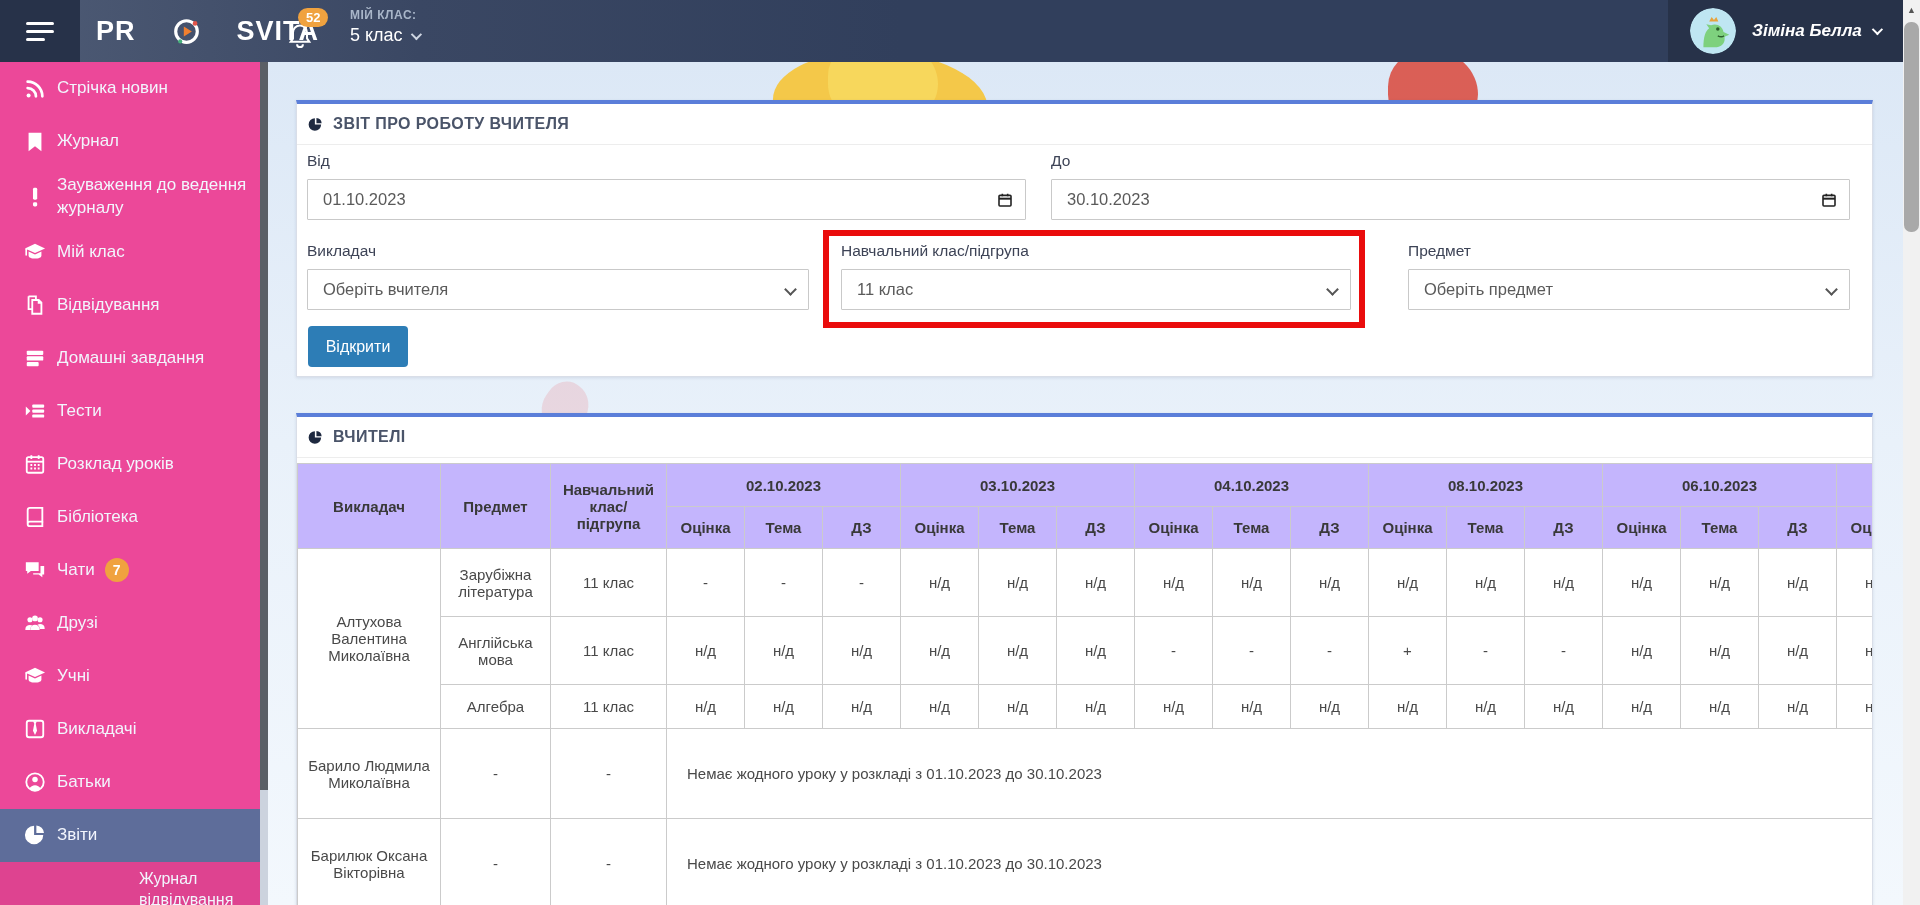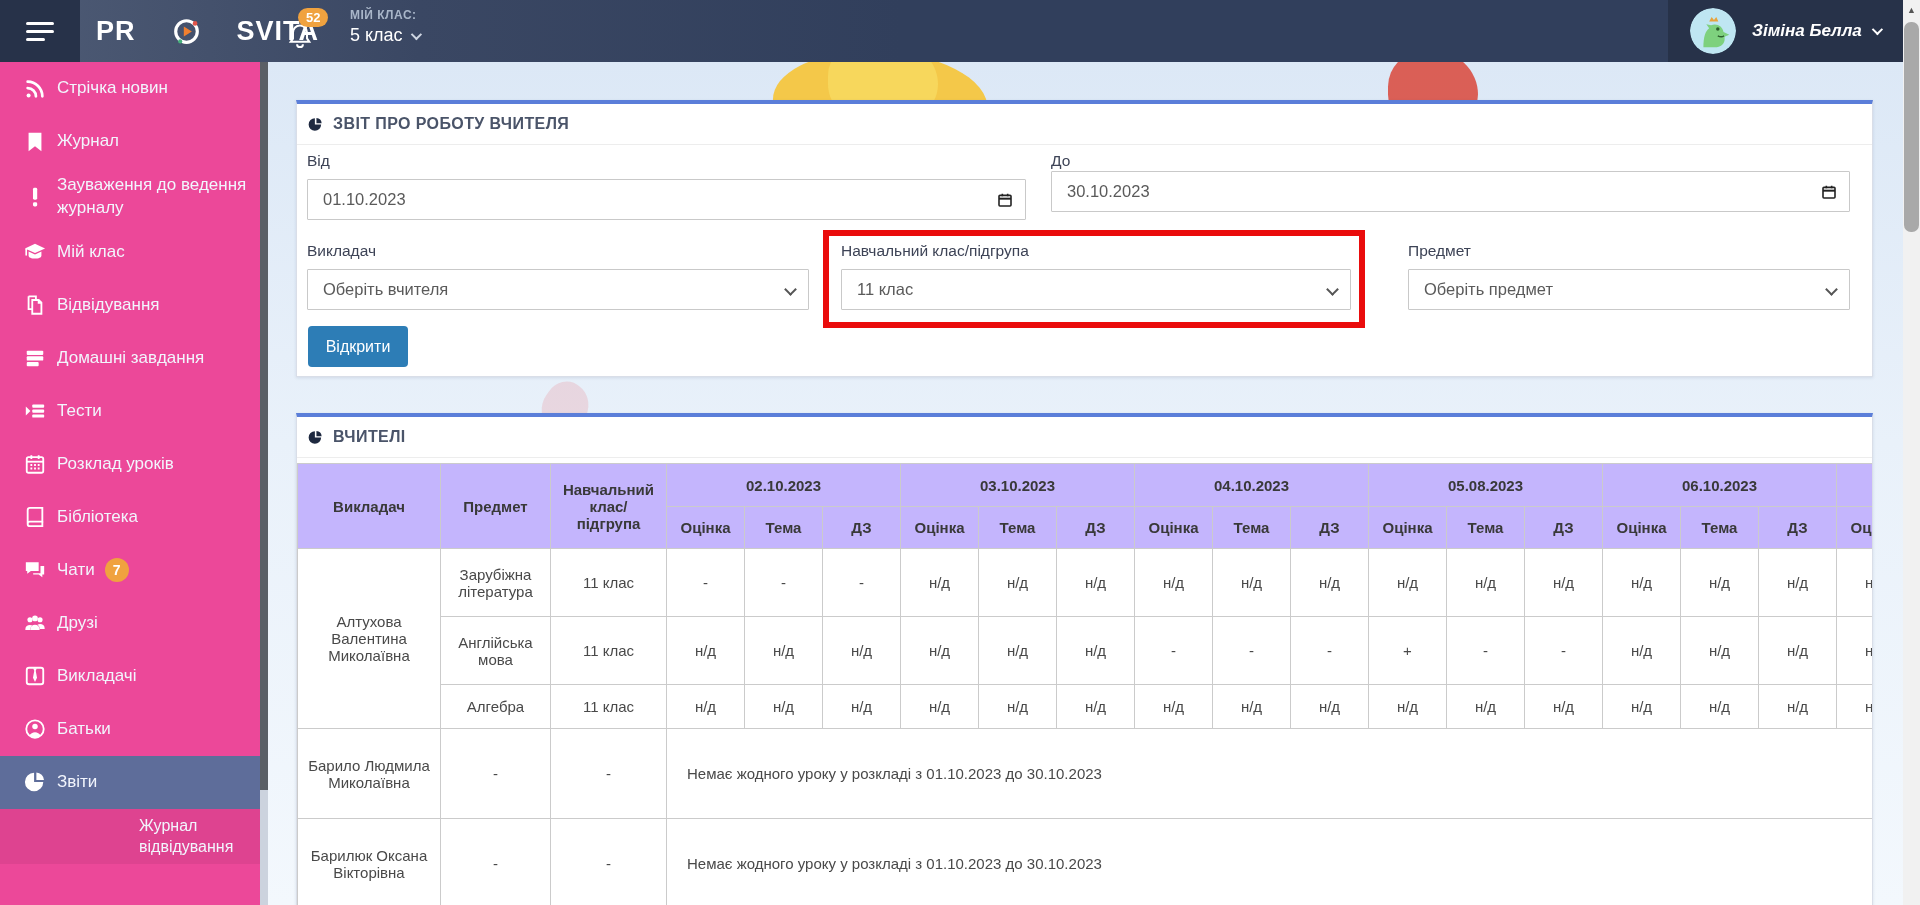--- a/index.html
+++ b/index.html
@@ -241,20 +241,30 @@
               <circle cx="12" cy="7" r="3.1"></circle>
               <path d="M1.5 18.5c0-2.7 2.3-4.4 5-4.4 1 0 2 .2 2.8.7-1.4 1-2.3 2.3-2.3 3.7v1H1.5z"></path>
               <path d="M17 18.5v-1c0-1.4-.9-2.7-2.3-3.7.8-.5 1.8-.7 2.8-.7 2.7 0 5 1.7 5 4.4v1z"></path>
               <path d="M7 19.5v-1c0-2.7 2.2-4.5 5-4.5s5 1.8 5 4.5v1z"></path>
             </svg>
           </span>
           <span class="lbl">Друзі</span>
         </div>
         <div class="side-item">
           <span class="ico">
+            <svg viewBox="0 0 24 24" fill="#fff">
+              <path d="M12 3 1 8.2l11 5 11-5z"></path>
+              <path d="M5 11.4v4.6c0 1.8 3.1 3.1 7 3.1s7-1.3 7-3.1v-4.6l-7 3.2z"></path>
+              <rect x="1.5" y="8.2" width="1.8" height="8" rx=".9"></rect>
+            </svg>
+          </span>
+          <span class="lbl">Учні</span>
+        </div>
+        <div class="side-item">
+          <span class="ico">
             <svg viewBox="0 0 24 24" fill="none" stroke="#fff" stroke-width="2">
               <rect x="3" y="3" width="18" height="18" rx="2.5"></rect>
               <path d="M10 3.5h4l-1.2 2.8 1.4 7.7L12 18.5l-2.2-4.5 1.4-7.7z" fill="#fff" stroke="none"></path>
             </svg>
           </span>
           <span class="lbl">Викладачі</span>
         </div>
         <div class="side-item">
           <span class="ico">
             <svg viewBox="0 0 24 24" fill="none" stroke="#fff" stroke-width="2">
@@ -302,21 +312,21 @@
       <div class="f-input" style="left:10px; top:75px; width:719px;">
         <span>01.10.2023</span>
         <svg class="cal-ico" viewBox="0 0 24 24" fill="none" stroke="#222" stroke-width="2.4">
           <rect x="3" y="5" width="18" height="16" rx="1.5"></rect>
             <path d="M3 10h18" stroke-width="3"></path>
             <path d="M8 2.5v4M16 2.5v4"></path>
         </svg>
       </div>
 
       <span class="f-label" style="left:754px; top:48px;">До</span>
-      <div class="f-input" style="left:754px; top:67px; width:799px;text-align:right;">
+      <div class="f-input" style="left:754px; top:75px; width:799px;text-align:right;">
         <span>30.10.2023</span>
         <svg class="cal-ico" viewBox="0 0 24 24" fill="none" stroke="#222" stroke-width="2.4">
           <rect x="3" y="5" width="18" height="16" rx="1.5"></rect>
             <path d="M3 10h18" stroke-width="3"></path>
             <path d="M8 2.5v4M16 2.5v4"></path>
         </svg>
       </div>
 
       <span class="f-label" style="left:10px; top:138px;">Викладач</span>
       <div class="f-select" style="left:10px; top:165px; width:502px;">
@@ -372,21 +382,21 @@
               <col style="width: 78px;">
             </colgroup>
             <thead>
               <tr style="height: 43px;">
                 <th rowspan="2">Викладач</th>
                 <th rowspan="2">Предмет</th>
                 <th rowspan="2">Навчальний клас/ підгрупа</th>
                 <th colspan="3">02.10.2023</th>
                 <th colspan="3">03.10.2023</th>
                 <th colspan="3">04.10.2023</th>
-                <th colspan="3">05.08.2023</th>
+                <th colspan="3">08.10.2023</th>
                 <th colspan="3">06.10.2023</th>
                 <th colspan="3"></th>
               </tr>
               <tr style="height: 42px;">
                 <th>Оцінка</th>
                 <th>Тема</th>
                 <th>ДЗ</th>
                 <th>Оцінка</th>
                 <th>Тема</th>
                 <th>ДЗ</th>

